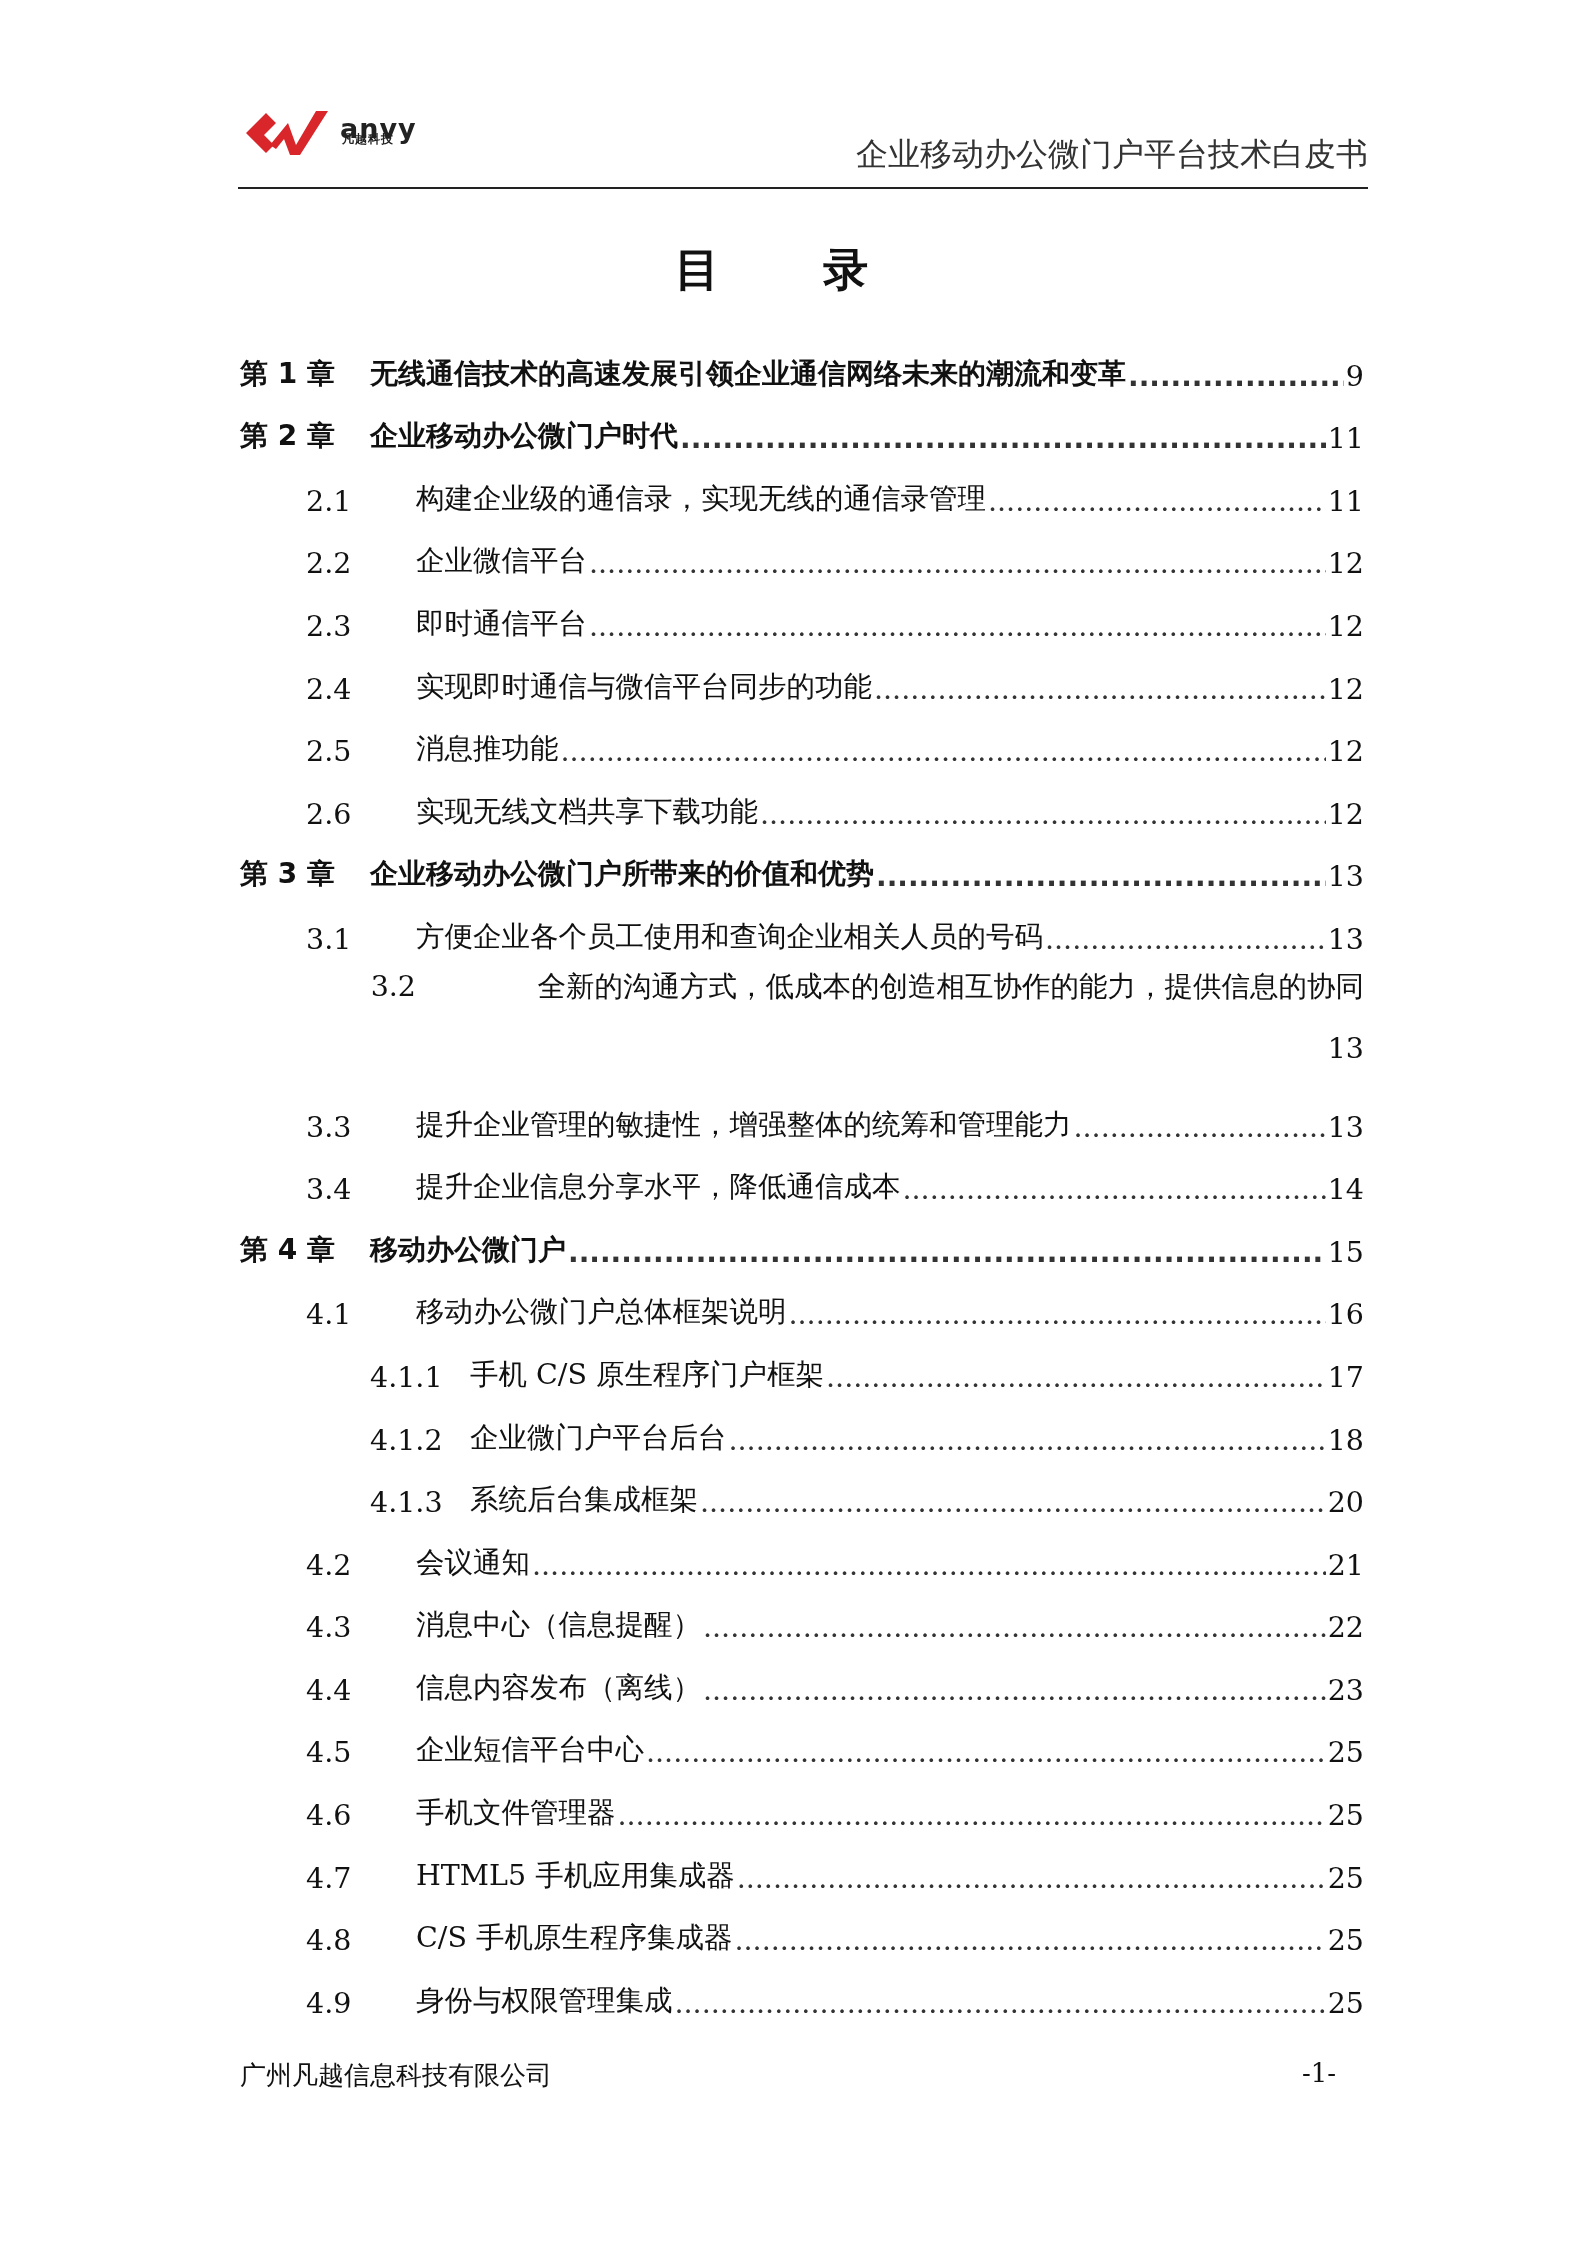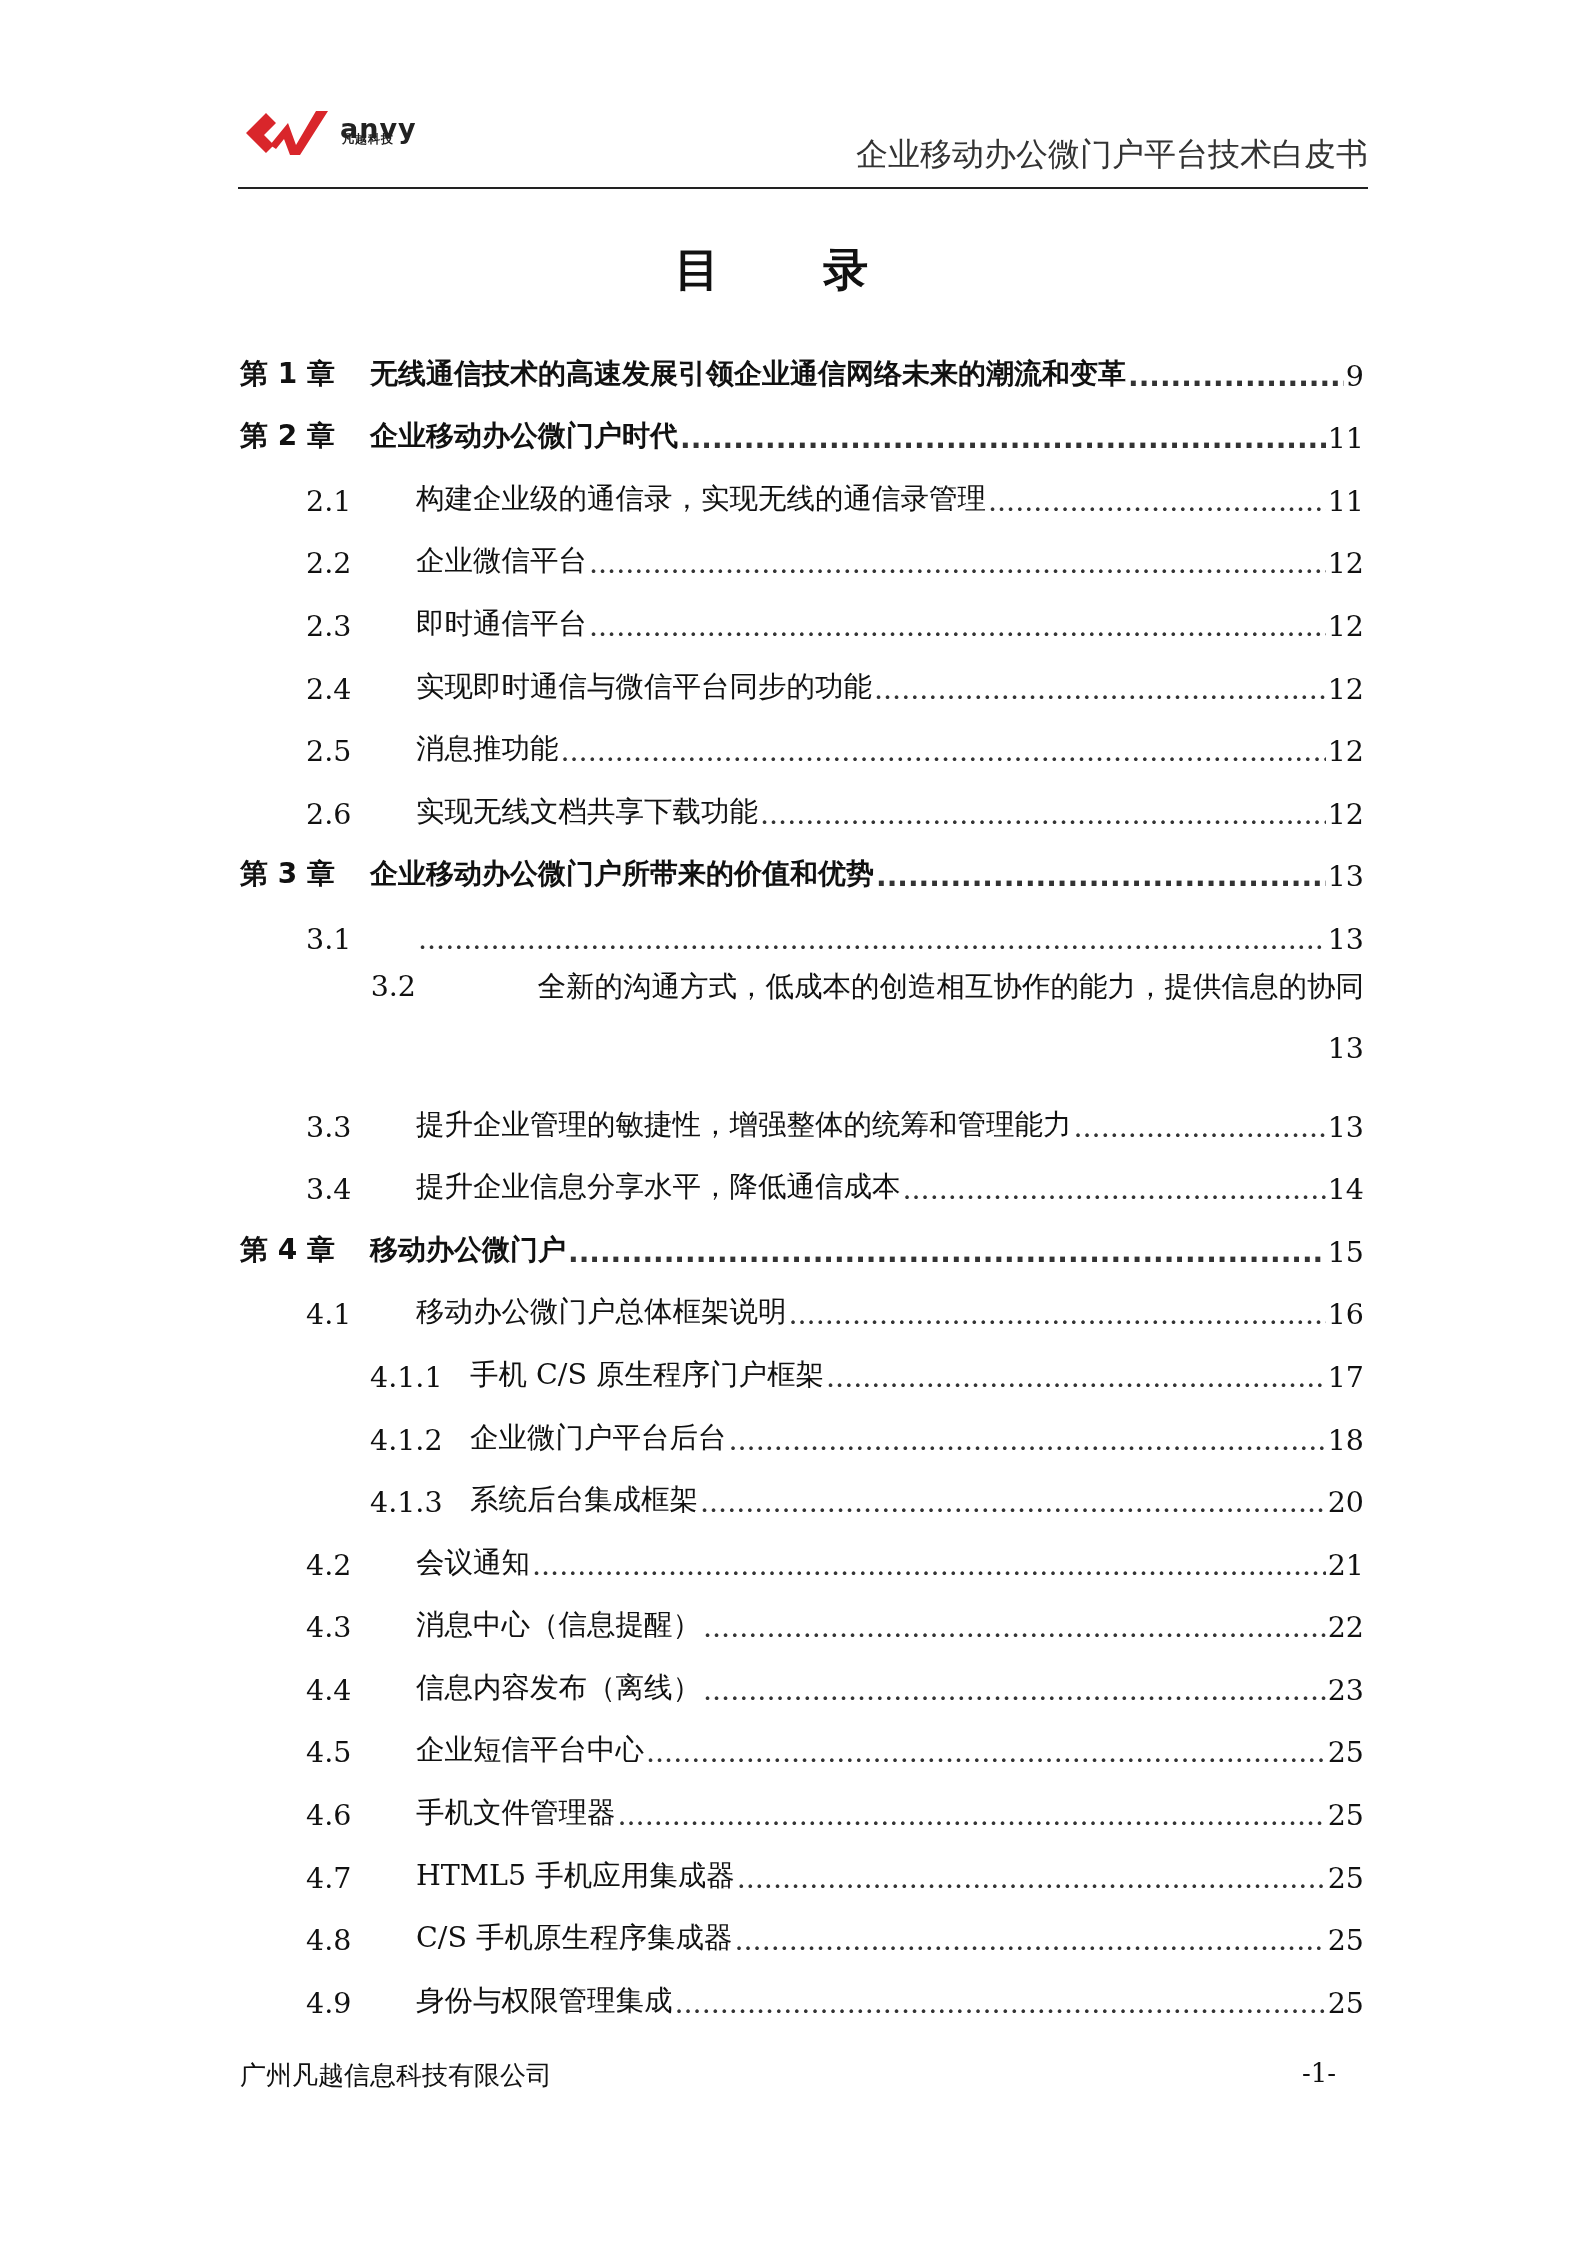--- a/index.html
+++ b/index.html
@@ -95,20 +95,21 @@
     <span class="page">12</span>
   </div>
   <div class="row chapter">
     <span class="num">第 3 章</span>
     <span class="label">企业移动办公微门户所带来的价值和优势</span>
     <span class="dots"></span>
     <span class="page">13</span>
   </div>
   <div class="row section">
     <span class="num">3.1</span>
+    <span class="label">方便企业各个员工使用和查询企业相关人员的号码</span>
     <span class="dots"></span>
     <span class="page">13</span>
   </div>
   <div class="row section" style="height:125px; align-items:flex-start;text-align:right;">
     <span class="num" style="margin-top:14px;">3.2</span>
     <div style="flex:1; line-height:62px; margin-top:0;">
       <span>全新的沟通方式，低成本的创造相互协作的能力，提供信息的协同</span><br>
       <span>13</span>
     </div>
   </div>

